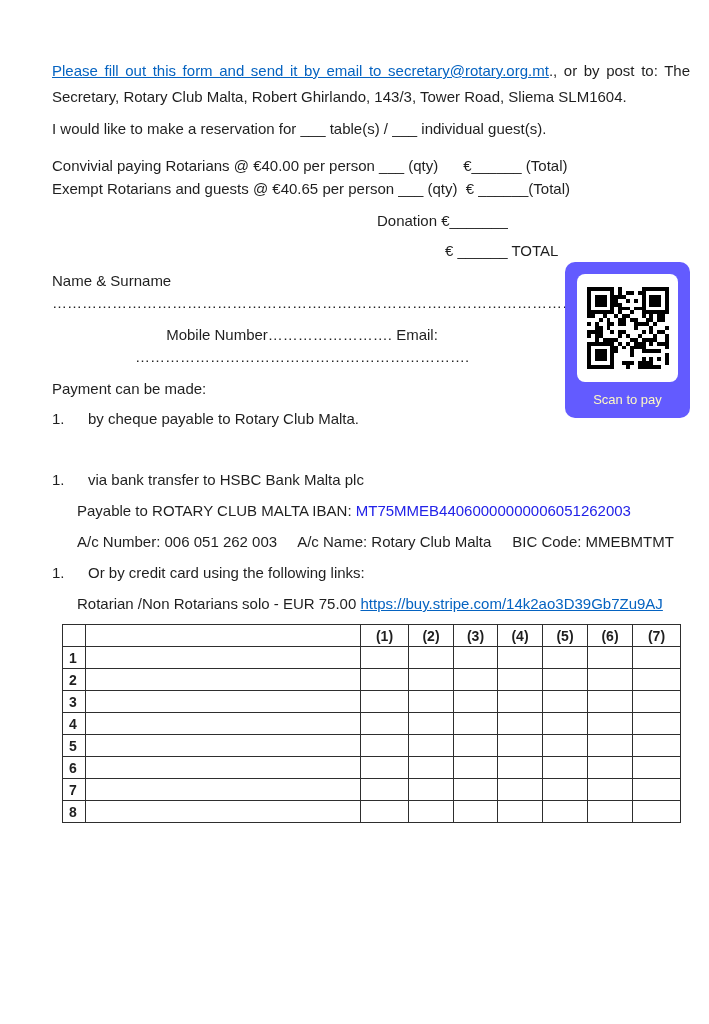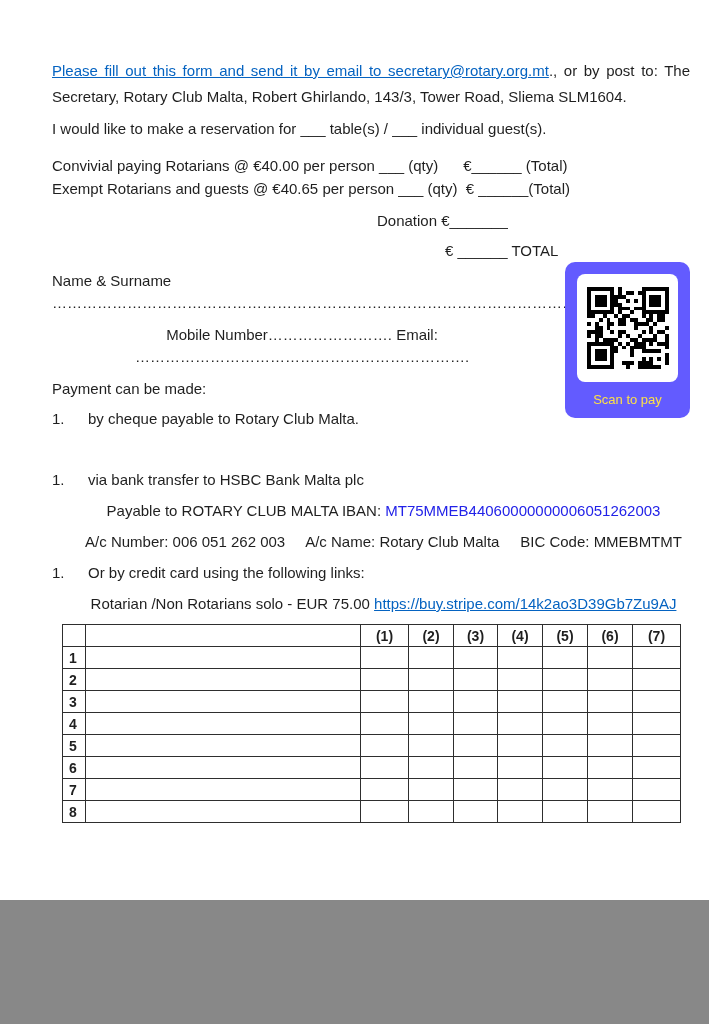--- a/index.html
+++ b/index.html
@@ -1,19 +1,19 @@
 <!DOCTYPE html>
 <html><head>
 <meta charset="utf-8">
 <style>
   * { margin:0; padding:0; box-sizing:border-box; }
   html,body { background:#888; }
   .page {
     position:relative;
-    width:709px; height:900px;
+    width:709px; height:1024px;
     margin:0 auto;
     background:#ffffff;
     font-family:"Liberation Sans", sans-serif;
     font-size:15px;
     color:#1f1f1f;
     padding:58px 19px 0 52px;
     overflow:hidden;
   }
   .pre { white-space:pre-wrap; }
   p { line-height:22px; }
@@ -23,39 +23,39 @@
   .pricing { line-height:23px; margin:0 0 10px 0; }
   .donation { padding-left:325px; margin:0 0 8px 0; }
   .total { padding-left:393px; margin:0 0 8px 0; }
   .name-line { margin:0 0 10px 0; max-width:500px; }
   .mobile-line { margin:0 0 10px 0; max-width:500px;text-align:center; }
   .payment-heading { margin:0 0 8px 0; }
   .list-item { display:flex; line-height:22px; }
   .list-item .num { width:36px; flex:0 0 36px; }
   .mb-large { margin-bottom:39px; }
   .mb-small { margin-bottom:9px; }
-  .indented { padding-left:25px; margin:0 0 9px 0;text-align:center; }
+  .indented { padding-left:25px; margin:0 0 9px 0; }
   .iban-value { color:#2222E8; }
   .menu-note { line-height:24px; text-indent:32px; margin:0 0 19px 0; max-width:638px; }
   
   .qr-panel {
     position:absolute; left:565px; top:262px;
     width:125px; height:156px;
     border-radius:10px;
     padding:12px;
     display:flex; flex-direction:column; align-items:center;
   }
   .qr-white {
     width:101px; height:108px;
     background:#ffffff;
     border-radius:8px;
     display:flex; align-items:center; justify-content:center;
   }
   .qr-caption {
-    color:#fde047; font-size:13px; line-height:13px;
+    color:#fef9c3; font-size:13px; line-height:13px;
     margin-top:11px; text-align:center;
   }
   
   table.menu {
     margin-left:10px;
     border-collapse:collapse;
     table-layout:fixed;
     width:618px;
   }
   table.menu th, table.menu td {

